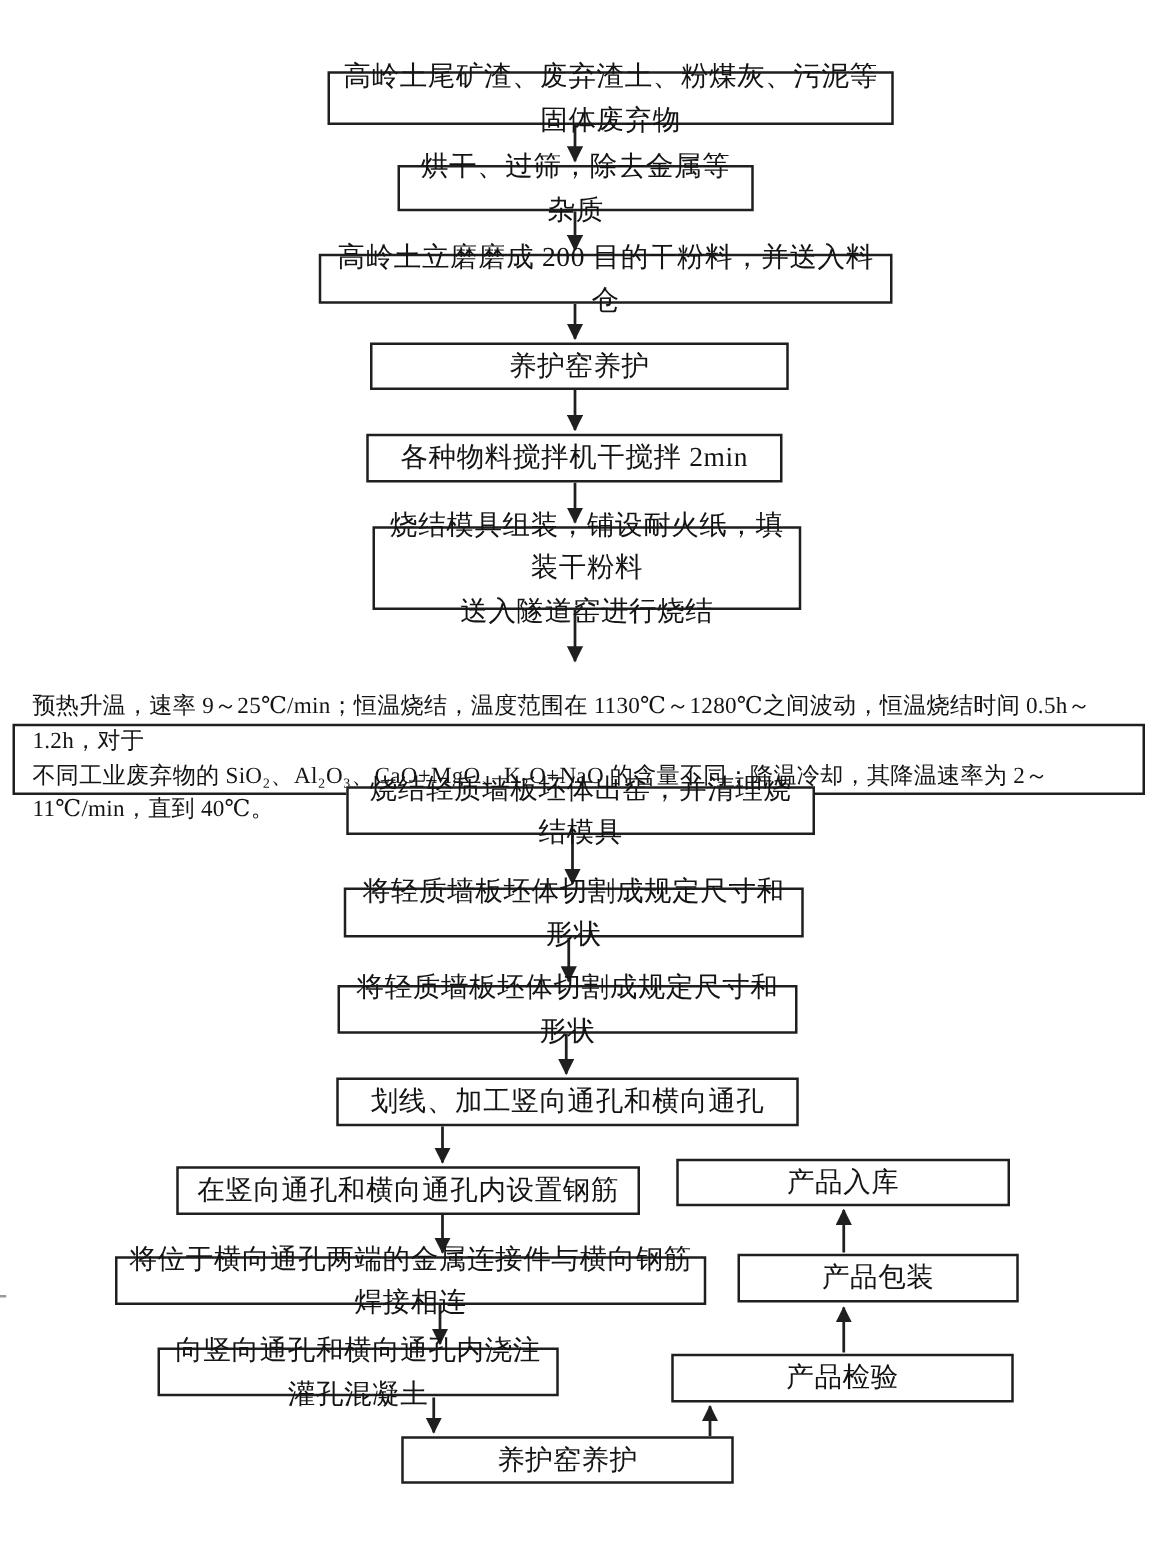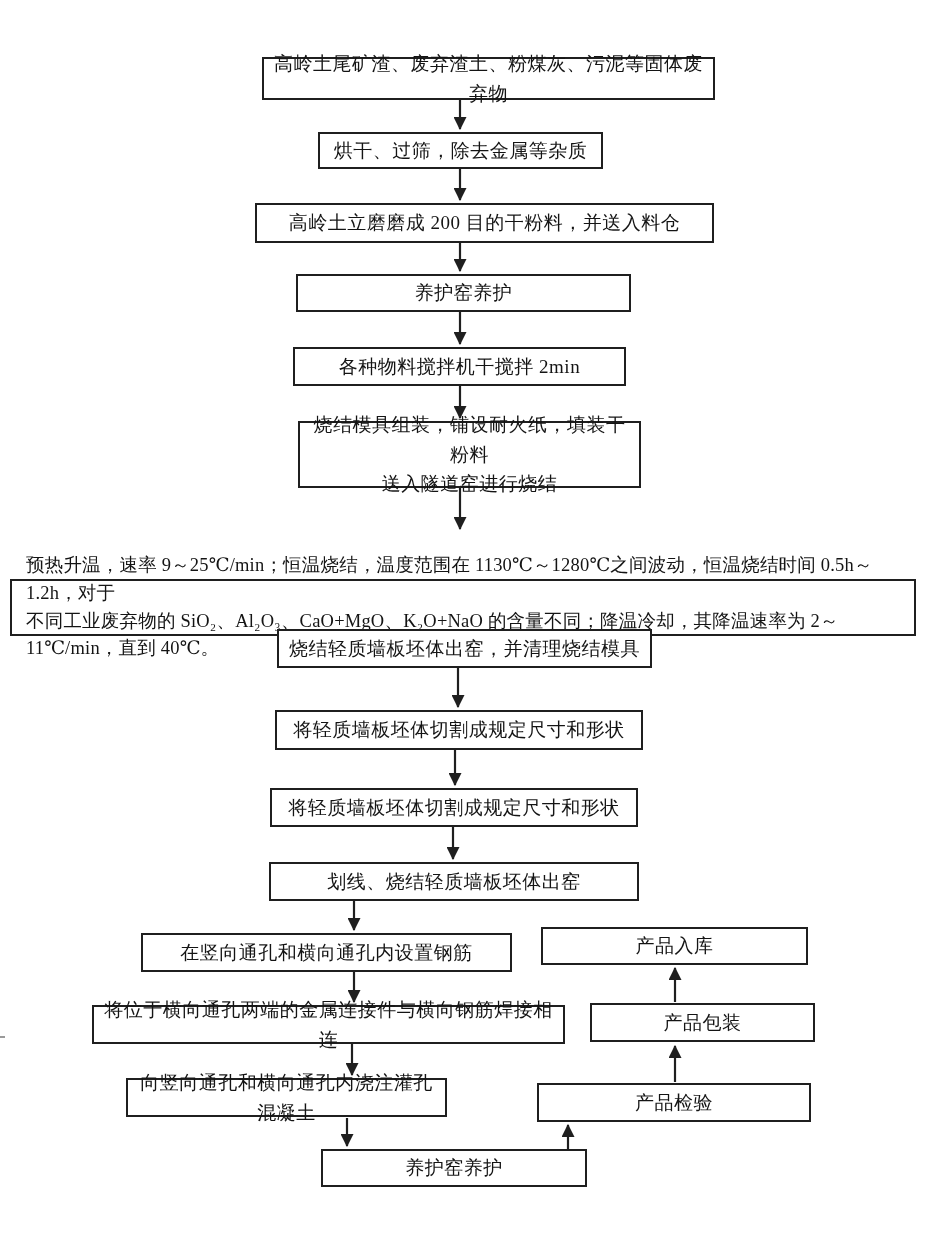--- a/index.html
+++ b/index.html
@@ -26,21 +26,21 @@
   }
   .node {
     position: absolute;
     box-sizing: border-box;
     border: 2px solid #1f1f1f;
     background: #ffffff;
     display: flex;
     align-items: center;
     justify-content: center;
     text-align: center;
-    font-size: 19px;
+    font-size: 22px;
     line-height: 1.55;
     letter-spacing: 0.5px;
     padding: 2px 6px;
   }
   .node .lbl {
     white-space: pre-line;
     width: 100%;
   }
   .node.wide {
     font-size: 18.5px;
@@ -116,21 +116,21 @@
   <div class="node" style="left:277px; top:629px; width:375px; height:39px;">
       <span class="lbl">烧结轻质墙板坯体出窑，并清理烧结模具</span>
     </div>
   <div class="node" style="left:275px; top:710px; width:368px; height:40px;">
       <span class="lbl">将轻质墙板坯体切割成规定尺寸和形状</span>
     </div>
   <div class="node" style="left:270px; top:788px; width:368px; height:39px;">
       <span class="lbl">将轻质墙板坯体切割成规定尺寸和形状</span>
     </div>
   <div class="node" style="left:269px; top:862px; width:370px; height:39px;">
-      <span class="lbl">划线、烧结轻质墙板坯体出窑</span>
+      <span class="lbl">划线、加工竖向通孔和横向通孔</span>
     </div>
   <div class="node" style="left:141px; top:933px; width:371px; height:39px;">
       <span class="lbl">在竖向通孔和横向通孔内设置钢筋</span>
     </div>
   <div class="node" style="left:92px;  top:1005px; width:473px; height:39px;">
       <span class="lbl">将位于横向通孔两端的金属连接件与横向钢筋焊接相连</span>
     </div>
   <div class="node" style="left:126px; top:1078px; width:321px; height:39px;">
       <span class="lbl">向竖向通孔和横向通孔内浇注灌孔混凝土</span>
     </div>

